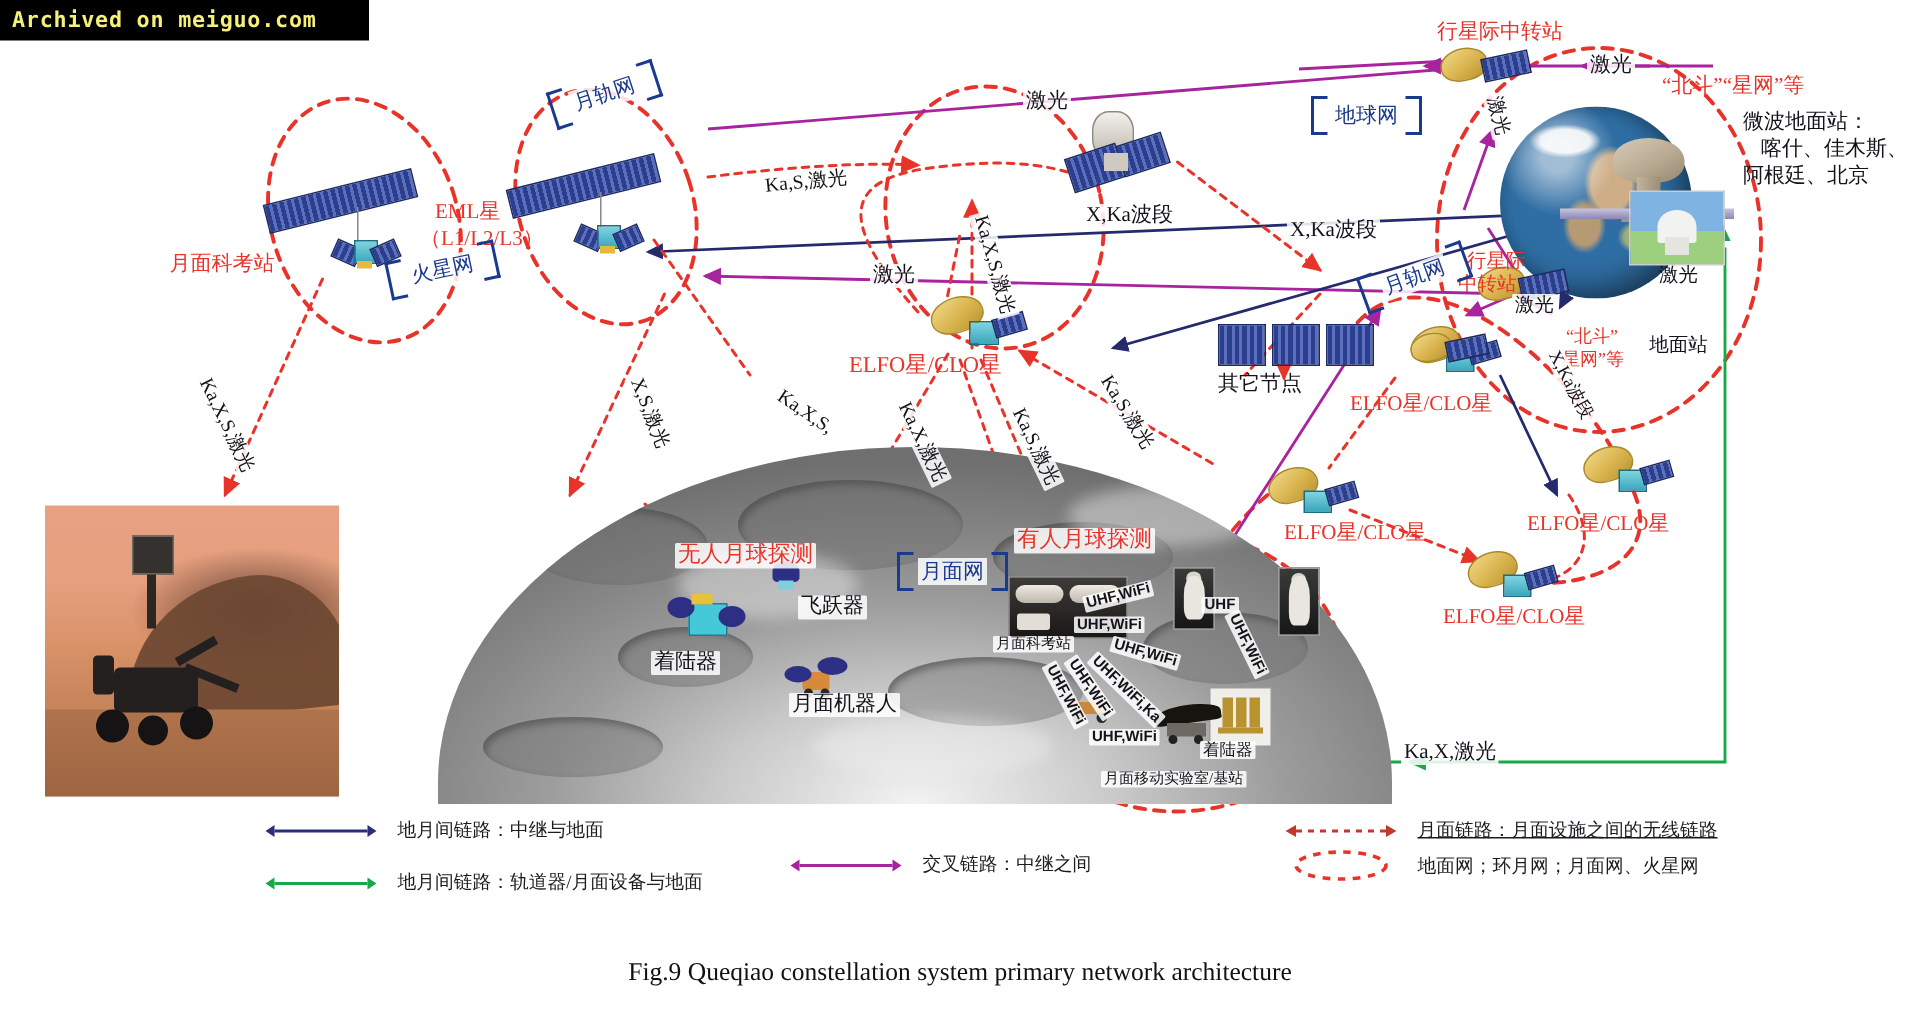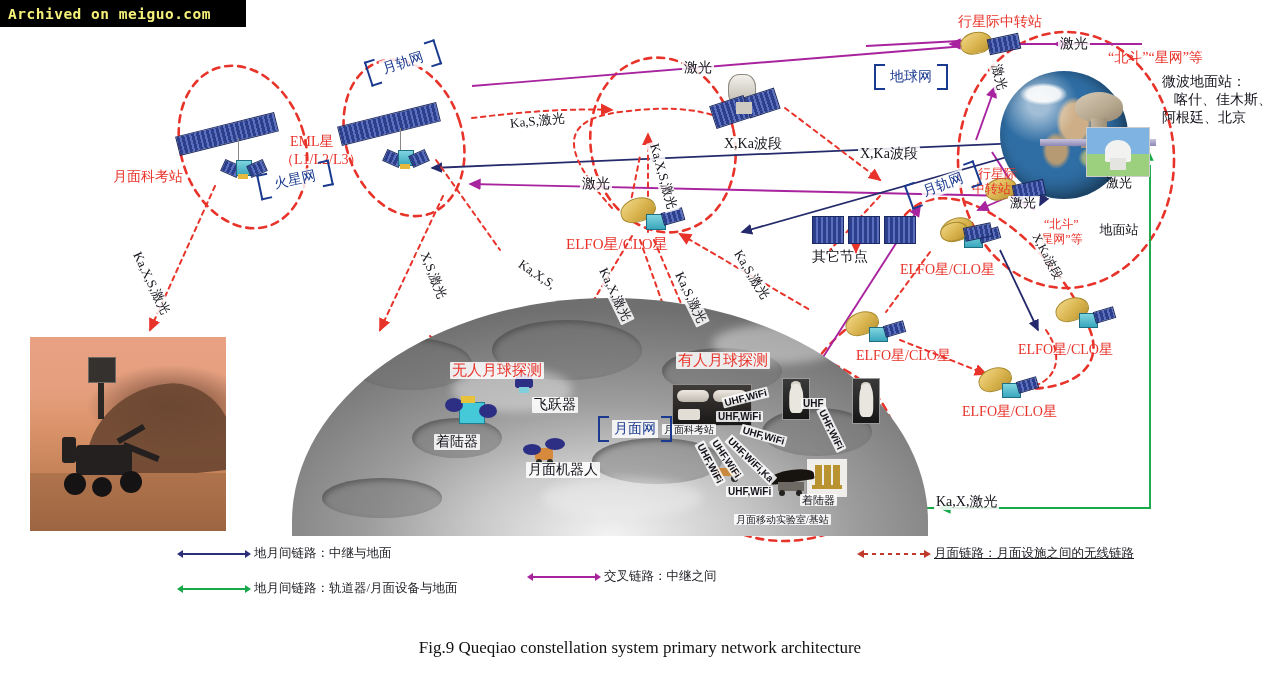--- a/index.html
+++ b/index.html
@@ -98,21 +98,21 @@
   
   .netbr{position:absolute;z-index:34;color:#1a3a8f;font-size:14px;white-space:nowrap;
      display:flex;align-items:center;gap:3px;}
   .netbr i{display:inline-block;width:9px;height:22px;border:2.5px solid #1a3a8f;font-style:normal;}
   .netbr i.l{border-right:none;} .netbr i.r{border-left:none;}
   .netbr span{background:rgba(255,255,255,.85);padding:0 2px;}
 
   
   #legend{position:absolute;left:176px;top:543px;width:1000px;height:46px;z-index:40;
      font-size:12.5px;color:#1d1b22;}
-  .lgrow{position:absolute;display:flex;align-items:center;gap:2px;}
+  .lgrow{position:absolute;display:flex;align-items:center;gap:13px;}
   .swatch{width:76px;height:12px;position:relative;flex:0 0 76px;}
   .swatch svg{position:absolute;left:0;top:0;}
 
   #caption1{position:absolute;left:0;top:601px;width:1280px;text-align:center;
      font-size:17px;color:#111;z-index:40;}
   #caption2{position:absolute;left:0;top:638px;width:1280px;text-align:center;
      font-size:17px;color:#111;z-index:40;}
 </style>
 </head>
 <body>
@@ -427,21 +427,21 @@
   <div class="netbr" style="left:874px;top:64px;">
     <i class="l"></i>
       <span>地球网</span>
       <i class="r"></i>
   </div>
   <div class="netbr" style="left:906px;top:172px;transform:rotate(-20deg);">
     <i class="l"></i>
       <span>月轨网</span>
       <i class="r"></i>
   </div>
-  <div class="netbr" style="left:598px;top:416px;">
+  <div class="netbr" style="left:598px;top:368px;">
     <i class="l"></i>
       <span>月面网</span>
       <i class="r"></i>
   </div>
 
   <div class="lbl red f14" style="left:113px;top:169px;">月面科考站</div>
   <div class="lbl red f14 ctr" style="left:290px;top:134px;">EML星</div>
   <div class="lbl red f14 ctr" style="left:280px;top:152px;">（L1/L2/L3）</div>
 
   <div class="lbl red f14" style="left:958px;top:14px;">行星际中转站</div>
@@ -549,18 +549,26 @@
       <span class="swatch">
         <svg width="76" height="12" viewBox="0 0 76 12">
           <line x1="8" y1="6" x2="68" y2="6" stroke="#c0392b" stroke-width="2" stroke-dasharray="4 4"></line>
           <path d="M8,2 L1,6 L8,10 z" fill="#c0392b"></path>
             <path d="M68,2 L75,6 L68,10 z" fill="#c0392b"></path>
         </svg>
         </span>
       <span>月面链路：月面设施之间的无线链路</span>
     </div>
 
+    <div class="lgrow" style="left:680px;top:23px;">
+      <span class="swatch" style="height:22px;">
+        <svg width="76" height="22" viewBox="0 0 76 22">
+          <ellipse cx="38" cy="11" rx="30" ry="9" fill="none" stroke="#e8332a" stroke-width="2.4" stroke-dasharray="5 5"></ellipse>
+        </svg>
+        </span>
+      <span>地面网；环月网；月面网、火星网</span>
+    </div>
   </div>
 
   <div id="caption2">Fig.9   Queqiao constellation system primary network architecture</div>
 
   <div id="watermark">Archived on meiguo.com</div>
 </div>
 
 </body></html>

